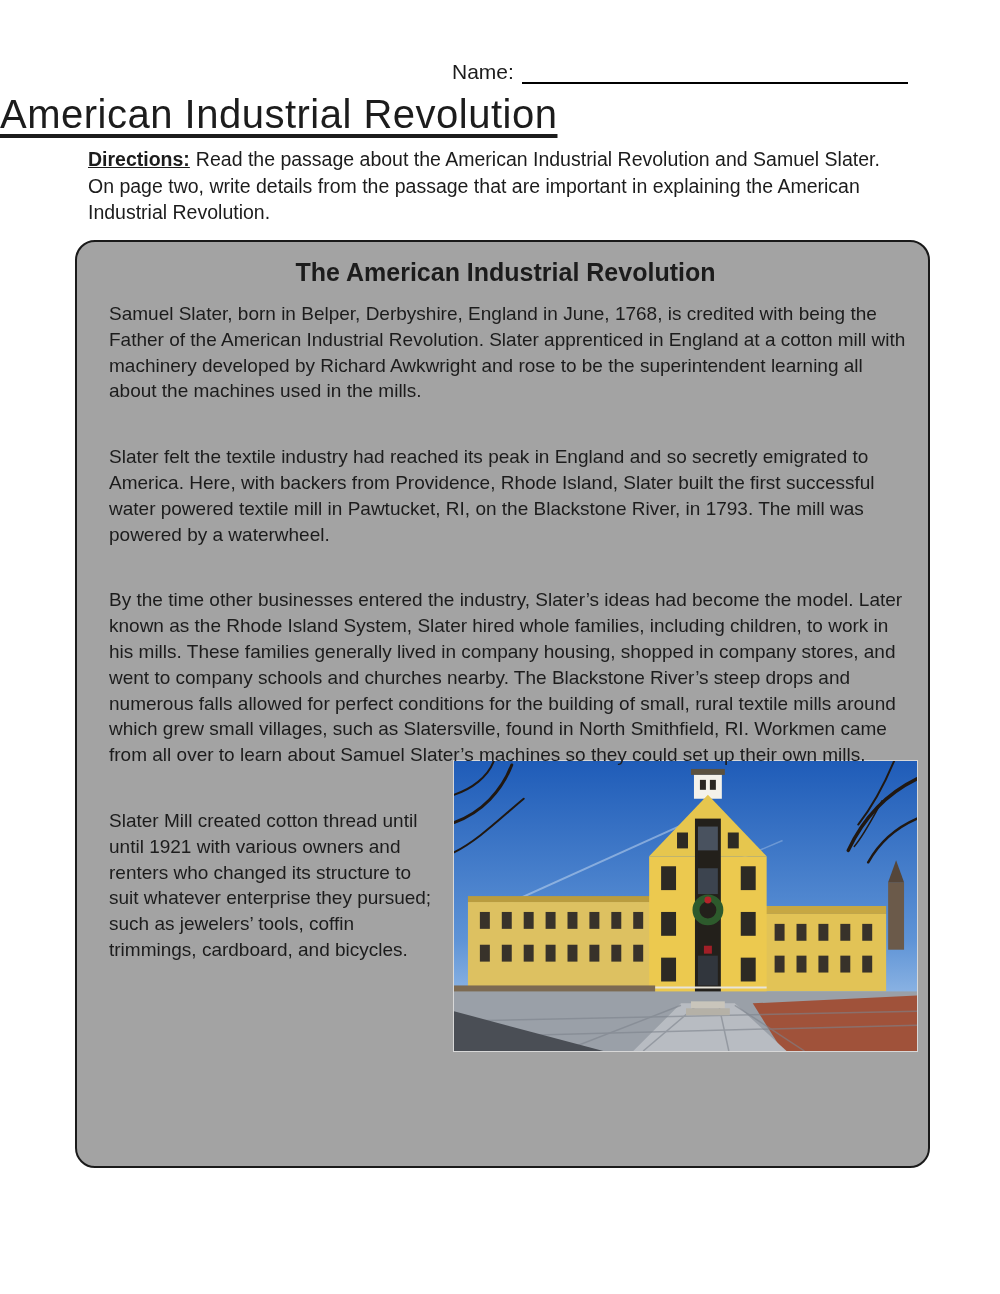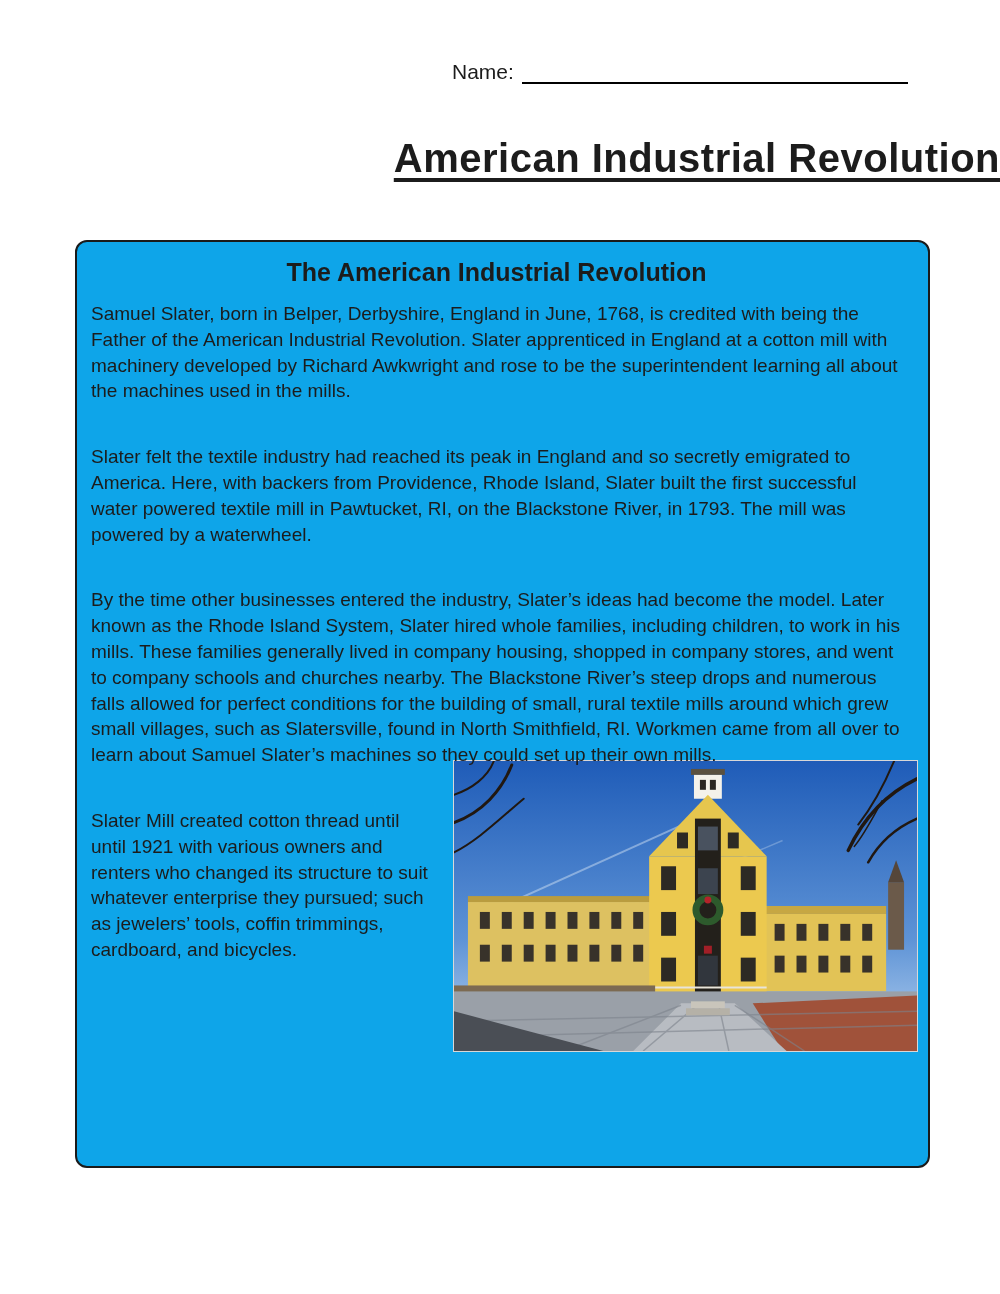--- a/index.html
+++ b/index.html
@@ -13,38 +13,38 @@
   
   .name-row{
     position:absolute;top:58px;left:452px;right:92px;
     display:flex;align-items:flex-end;font-size:21px;
   }
   .name-label{white-space:nowrap;}
   .name-line{flex:1;border-bottom:2px solid #000;margin-left:8px;height:24px;}
 
   
   .page-title{
-    position:absolute;top:92px;left:0;right:0;text-align:right;
+    position:absolute;top:92px;left:0;right:0;text-align:left;
     font-size:40px;letter-spacing:0.5px;text-decoration:underline;
-    text-underline-offset:6px;font-weight:700;margin-top:44px;
+    text-underline-offset:6px;font-weight:400;
   }
 
   
   .directions{
     position:absolute;top:146px;left:88px;width:822px;
     font-size:19.5px;line-height:26.5px;
   }
   .directions-label{font-weight:bold;text-decoration:underline;}
   .directions-text{margin-left:6px;}
 
   
   .passage-box{
     position:absolute;top:240px;left:75px;width:855px;height:928px;
-    border:2.5px solid #1a1a1a;border-radius:12px;box-sizing:border-box;
-    padding:14px 22px 10px 10px;overflow:hidden;background:#0ea5e9;
+    border:2.5px solid #1a1a1a;border-radius:20px;box-sizing:border-box;
+    padding:14px 22px 10px 28px;overflow:hidden;background:#a3a3a3;
   }
   .passage-heading{
     text-align:center;font-weight:bold;font-size:25px;margin:2px 0 14px 0;
   }
   .passage-box p{
     font-size:19px;line-height:25.8px;margin:0 0 40px 4px;
   }
   .passage-box p:last-child{margin-bottom:0;}
 
   
@@ -64,20 +64,23 @@
 
 <div class="page">
 
   <div class="name-row">
     <span class="name-label">Name:</span>
     <span class="name-line"></span>
   </div>
 
   <div class="page-title">American Industrial Revolution</div>
 
+  <div class="directions">
+    <span class="directions-label">Directions:</span><span class="directions-text">Read the passage about the American Industrial Revolution and Samuel Slater.  On page two, write details from the passage that are important in explaining the American Industrial Revolution.</span>
+  </div>
 
   <div class="passage-box">
     <div class="passage-heading">The American Industrial Revolution</div>
 
     <p>Samuel Slater, born in Belper, Derbyshire, England in June, 1768, is credited with being the Father of the American Industrial Revolution.  Slater apprenticed in England at a cotton mill with machinery developed by Richard Awkwright and rose to be the superintendent learning all about the machines used in the mills.</p>
     <p>Slater felt the textile industry had reached its peak in England and so secretly emigrated to America.  Here, with backers from Providence, Rhode Island, Slater built the first successful water powered textile mill in Pawtucket, RI, on the Blackstone River, in 1793.  The mill was powered by a waterwheel.</p>
     <p>By the time other businesses entered the industry, Slater’s ideas had become the model.  Later known as the Rhode Island System, Slater hired whole families, including children, to work in his mills.  These families generally lived in company housing, shopped in company stores, and went to company schools and churches nearby.    The Blackstone River’s steep drops and numerous falls allowed for perfect conditions for the building of small, rural textile mills around which grew small villages, such as Slatersville, found in North Smithfield, RI.  Workmen came from all over to learn about Samuel Slater’s machines so they could set up their own mills.</p>
 
     <div class="photo">
       <svg viewBox="0 0 465 292" preserveAspectRatio="none" aria-hidden="true">

